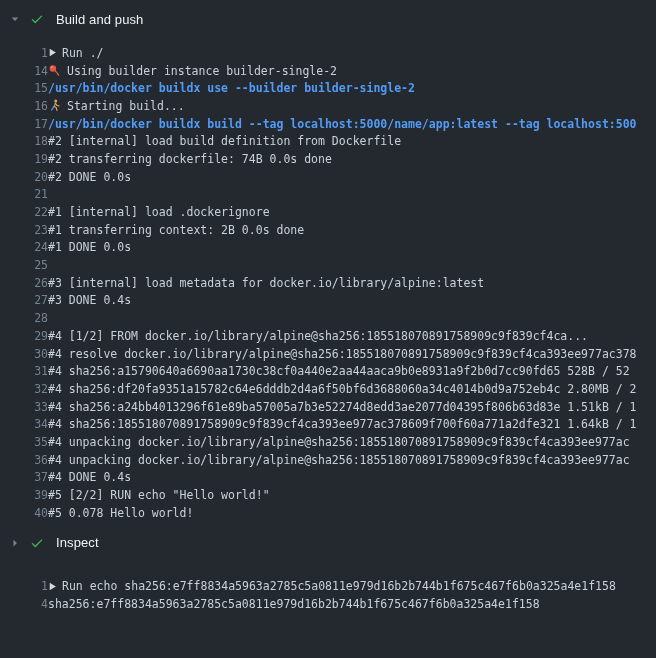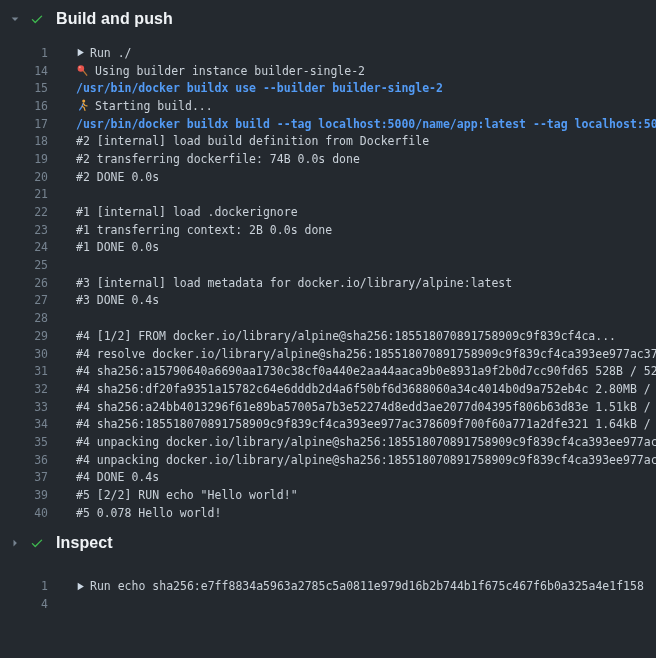--- a/index.html
+++ b/index.html
@@ -21,33 +21,33 @@
   }
   .log-viewer{width:656px;height:658px;overflow:hidden;}
   .section{margin:0;}
   .section.first{margin-top:6px;}
   .section.gap{margin-top:10px;}
   .header{
     display:flex;align-items:center;height:26px;padding:0 8px;cursor:pointer;
   }
   .caret{width:13px;display:inline-flex;justify-content:center;align-items:center;color:var(--c-caret);flex:none;}
   .check{margin-left:9px;display:inline-flex;align-items:center;color:var(--c-check);flex:none;}
-  .title{margin-left:12px;color:var(--c-title);font-size:16px;font-weight:700;letter-spacing:.1px;}
+  .title{margin-left:12px;color:var(--c-title);font-size:13px;font-weight:400;letter-spacing:.1px;}
   .body{padding:12px 0 8px;}
   .line{
     display:flex;align-items:center;height:17.7px;
     font-family:"DejaVu Sans Mono","Liberation Mono",monospace;
     font-size:11.5px;
   }
   .lnum{
     width:48px;flex:none;text-align:right;color:var(--c-num);
     text-decoration:none;cursor:pointer;
   }
   .ltext{
-    margin-left:28px;flex:1;display:flex;align-items:center;
+    flex:1;display:flex;align-items:center;
     overflow:hidden;color:var(--c-text);
   }
   .line.command .ltext{color:var(--c-cmd);font-weight:700;}
   .txt{white-space:pre;}
   .icon{display:inline-flex;align-items:center;flex:none;margin-right:6px;}
   .play{display:inline-flex;align-items:center;flex:none;margin-right:5px;color:var(--c-play);}
   .group .ltext{cursor:pointer;}
 </style>
 </head>
 <body>
@@ -275,17 +275,20 @@
               <span class="play">
                 <svg width="9" height="9" viewBox="0 0 16 16">
                   <path fill="currentColor" d="M3 1.5l11 6.5-11 6.5z"></path>
                 </svg>
               </span>
               <span class="txt">Run echo sha256:e7ff8834a5963a2785c5a0811e979d16b2b744b1f675c467f6b0a325a4e1f158</span>
             </div>
           </div>
           <div class="line info">
             <a class="lnum">4</a>
+            <div class="ltext">
+              <span class="txt">sha256:e7ff8834a5963a2785c5a0811e979d16b2b744b1f675c467f6b0a325a4e1f158</span>
+            </div>
           </div>
         </div>
       </div>
     </div>
 </div>
 
 </body></html>

